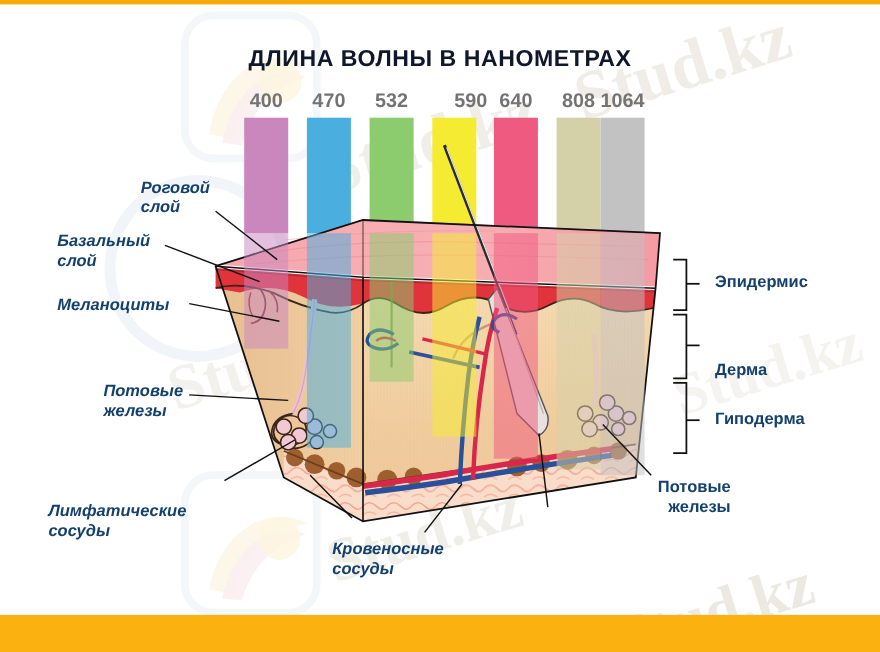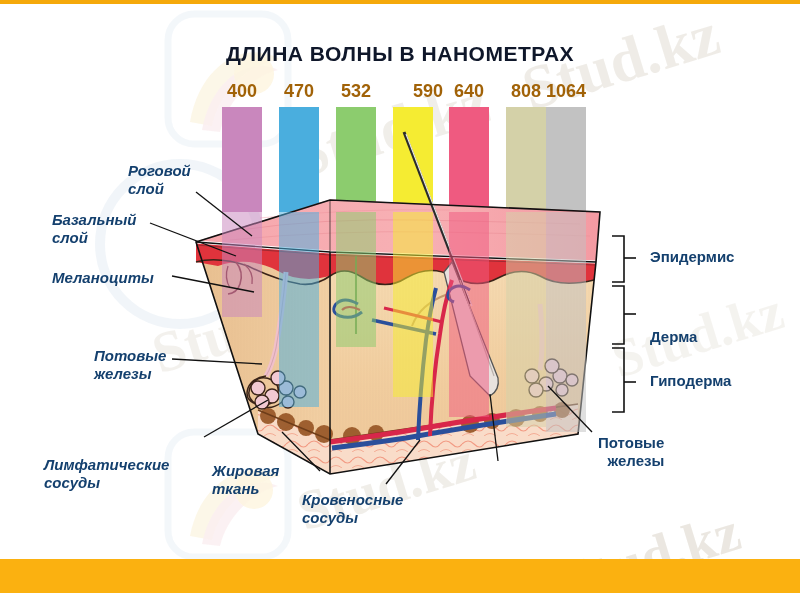--- a/index.html
+++ b/index.html
@@ -51,21 +51,21 @@
   
   #title{
     position:absolute;left:0;top:38px;width:800px;
     text-align:center;
     font-size:21px;font-weight:bold;letter-spacing:.5px;
     color:#0f172a;
   }
   
   .wl-num{
     position:absolute;top:77px;
-    font-size:18px;font-weight:bold;color:#a16207;
+    font-size:18px;font-weight:bold;color:#737373;
     text-align:center;width:60px;
   }
   
   .beam{
     position:absolute;
     opacity:.80;
   }
 
   
   #skin{position:absolute;left:0;top:0;width:800px;height:593px;pointer-events:none;}
@@ -311,22 +311,20 @@
   <div class="lbl lefty" style="left:128px;top:158px;">Роговой
 слой</div>
   <div class="lbl lefty" style="left:52px;top:207px;">Базальный
 слой</div>
   <div class="lbl lefty" style="left:52px;top:265px;">Меланоциты</div>
   <div class="lbl lefty" style="left:94px;top:343px;">Потовые
 железы</div>
   <div class="lbl lefty" style="left:44px;top:428px;margin-top:24px;">Лимфатические
 сосуды</div>
 
-  <div class="lbl lefty" style="left:212px;top:458px;">Жировая
-ткань</div>
   <div class="lbl lefty" style="left:302px;top:487px;">Кровеносные
 сосуды</div>
 
   <div class="lbl right" style="left:650px;top:244px;">Эпидермис</div>
   <div class="lbl right" style="left:650px;top:300px;margin-top:24px;">Дерма</div>
   <div class="lbl right" style="left:650px;top:368px;">Гиподерма</div>
   <div class="lbl right" style="left:598px;top:430px;">Потовые
 железы</div>
 
   <div id="footer"></div>

